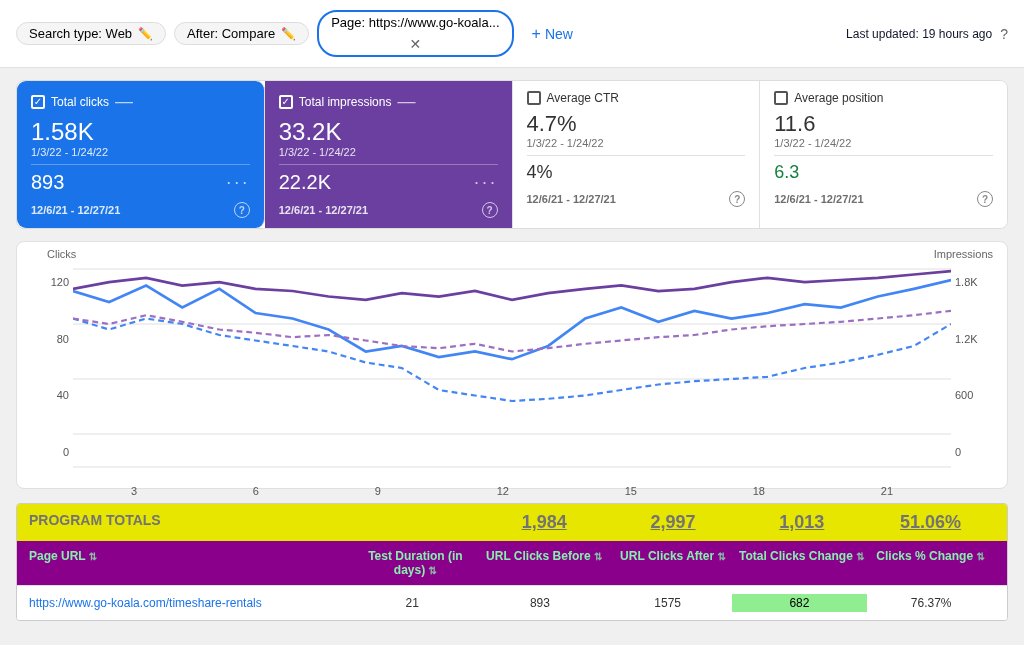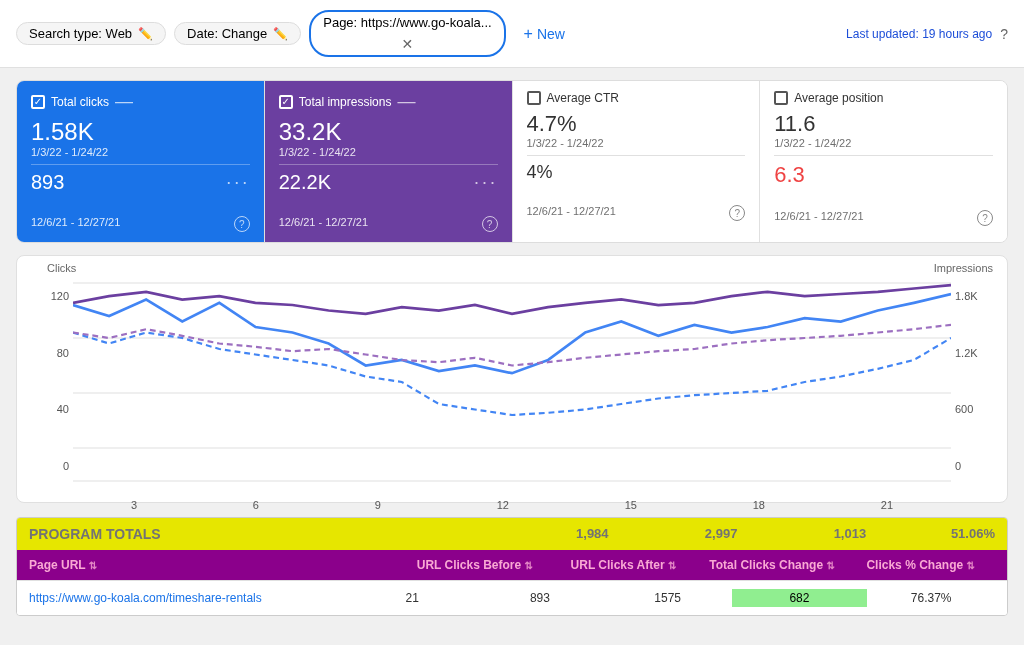--- a/index.html
+++ b/index.html
@@ -21,68 +21,68 @@
       font-size: 13px; cursor: pointer; white-space: nowrap;
     }
     .tab-pill.active-tab { background: #fff; border: 2px solid #1a73e8; flex-direction: column; }
     .tab-pill .close-x { cursor: pointer; color: #666; font-size: 14px; }
     .edit-icon { color: #555; font-size: 12px; cursor: pointer; }
     .new-btn {
       display: flex; align-items: center; gap: 4px;
       background: none; border: none; cursor: pointer;
       font-size: 14px; color: #1a73e8; font-weight: 500; padding: 5px 10px;
     }
-    .last-updated { margin-left: auto; font-size: 12px; color: #1d4ed8; }
+    .last-updated { margin-left: auto; font-size: 12px; color: #0f172a; }
     .help-icon { color: #666; cursor: pointer; }
 
     
     .main-content { padding: 12px 16px; }
 
     
     .metric-cards { display: flex; gap: 0; margin-bottom: 12px; border-radius: 8px; overflow: hidden; border: 1px solid #ddd; background: #fff; }
     .metric-card { flex: 1; padding: 10px 14px; border-right: 1px solid #e0e0e0; }
     .metric-card:last-child { border-right: none; }
-    .metric-card.active-blue { background: #1a73e8; color: white; }
+    .metric-card.active-blue { background: #1a73e8; color: white; border-radius: 9px; }
     .metric-card.active-purple { background: #6b3fa0; color: white; }
     .metric-card.inactive { background: #fff; color: #333; }
 
     .card-header { display: flex; align-items: center; gap: 6px; font-size: 12px; margin-bottom: 6px; }
     .checkbox-icon { width: 14px; height: 14px; border: 2px solid currentColor; border-radius: 2px; display: inline-flex; align-items: center; justify-content: center; }
     .checkbox-icon.checked::after { content: '✓'; font-size: 10px; }
     .card-label { font-weight: 500; }
 
     .metric-value { font-size: 24px; font-weight: 400; }
     .metric-period { font-size: 11px; opacity: 0.85; }
     .metric-divider { border-top: 1px solid rgba(255,255,255,0.3); margin: 6px 0; }
     .metric-divider-gray { border-top: 1px solid #e0e0e0; margin: 6px 0; }
     .metric-value-2 { font-size: 20px; font-weight: 500; }
 
     .card-top-row { display: flex; justify-content: space-between; align-items: center; }
     .dash-icon { font-size: 18px; opacity: 0.7; cursor: pointer; }
     .dots-icon { font-size: 18px; opacity: 0.7; cursor: pointer; letter-spacing: 2px; }
 
-    .bottom-row { display: flex; justify-content: space-between; margin-top: 22px; }
+    .bottom-row { display: flex; justify-content: space-between; align-items: center; margin-top: 8px; font-weight: bold; }
     .help-circle { width: 16px; height: 16px; border-radius: 50%; border: 1px solid currentColor; display: inline-flex; align-items: center; justify-content: center; font-size: 10px; cursor: pointer; opacity: 0.7; }
 
     
     .chart-area {
       background: #fff; border-radius: 8px; border: 1px solid #e0e0e0;
       padding: 16px 16px 10px; margin-bottom: 14px; position: relative;
     }
     .chart-axis-label-left { position: absolute; top: 6px; left: 30px; font-size: 11px; color: #666; }
     .chart-axis-label-right { position: absolute; top: 6px; right: 14px; font-size: 11px; color: #666; }
 
     
     .bottom-table { background: #fff; border: 1px solid #ccc; border-radius: 4px; overflow: hidden; }
     .program-totals-row { display: flex; background: #e6e600; padding: 8px 12px; font-weight: bold; font-size: 14px; color: #737373; }
     .program-totals-label { flex: 2.5; }
     .program-totals-spacer { flex: 1; }
-    .program-totals-val { flex: 1; text-align: right; font-size: 13px; }
-
-    .table-header-row { display: flex; background: #8b008b; color: #f9a8d4; padding: 8px 12px; font-weight: bold; font-size: 12px; }
+    .program-totals-val { flex: 1; text-align: center; font-size: 18px; text-decoration: underline; }
+
+    .table-header-row { display: flex; background: #8b008b; color: #86efac; padding: 8px 12px; font-weight: bold; font-size: 12px; }
     .th-url { flex: 2.5; }
     .th-duration { flex: 1; text-align: center; }
     .th-before { flex: 1; text-align: center; }
     .th-after { flex: 1; text-align: center; }
     .th-change { flex: 1; text-align: center; }
     .th-pct { flex: 1; text-align: center; }
     .sort-icon { font-size: 10px; opacity: 0.8; }
 
     .table-data-row { display: flex; padding: 8px 12px; border-top: 1px solid #e0e0e0; background: #fff; align-items: center; }
     .td-url { flex: 2.5; color: #1a73e8; cursor: pointer; font-size: 12px; }
@@ -92,21 +92,21 @@
   </style>
 </head>
 <body>
 
 <div class="top-bar">
   <div class="tab-pill">
     <span>Search type: Web</span>
     <span class="edit-icon">✏️</span>
   </div>
   <div class="tab-pill">
-    <span>Date: Change</span>
+    <span>After: Compare</span>
     <span class="edit-icon">✏️</span>
   </div>
   <div class="tab-pill active-tab">
     <span>Page: https://www.go-koala...</span>
     <span class="close-x">✕</span>
   </div>
   <button class="new-btn">
     <span style="font-size:16px;">+</span>
     <span>New</span>
   </button>
@@ -183,21 +183,21 @@
       <div class="card-header">
         <span class="checkbox-icon" style="border-color:#555;"></span>
         <span class="card-label">Average position</span>
       </div>
       <div class="card-top-row">
         <span class="metric-value" style="font-size:22px;">11.6</span>
       </div>
       <div class="metric-period" style="color:#555;">1/3/22 - 1/24/22</div>
       <div class="metric-divider-gray"></div>
       <div>
-        <span class="metric-value-2" style="font-size:22px;color:#ef4444;">6.3</span>
+        <span class="metric-value-2" style="font-size:18px;color:#15803d;">6.3</span>
       </div>
       <div class="bottom-row">
         <span class="metric-period" style="color:#555;">12/6/21 - 12/27/21</span>
         <span class="help-circle" style="border-color:#555;color:#555;">?</span>
       </div>
     </div>
 
   </div>
 
   <div class="chart-area">
@@ -261,20 +261,24 @@
       <span class="program-totals-val">2,997</span>
       <span class="program-totals-val">1,013</span>
       <span class="program-totals-val">51.06%</span>
     </div>
 
     <div class="table-header-row">
       <div class="th-url">
         <span>Page URL</span>
         <span class="sort-icon">⇅</span>
       </div>
+      <div class="th-duration">
+        <span>Test Duration (in days)</span>
+        <span class="sort-icon">⇅</span>
+      </div>
       <div class="th-before">
         <span>URL Clicks Before</span>
         <span class="sort-icon">⇅</span>
       </div>
       <div class="th-after">
         <span>URL Clicks After</span>
         <span class="sort-icon">⇅</span>
       </div>
       <div class="th-change">
         <span>Total Clicks Change</span>

